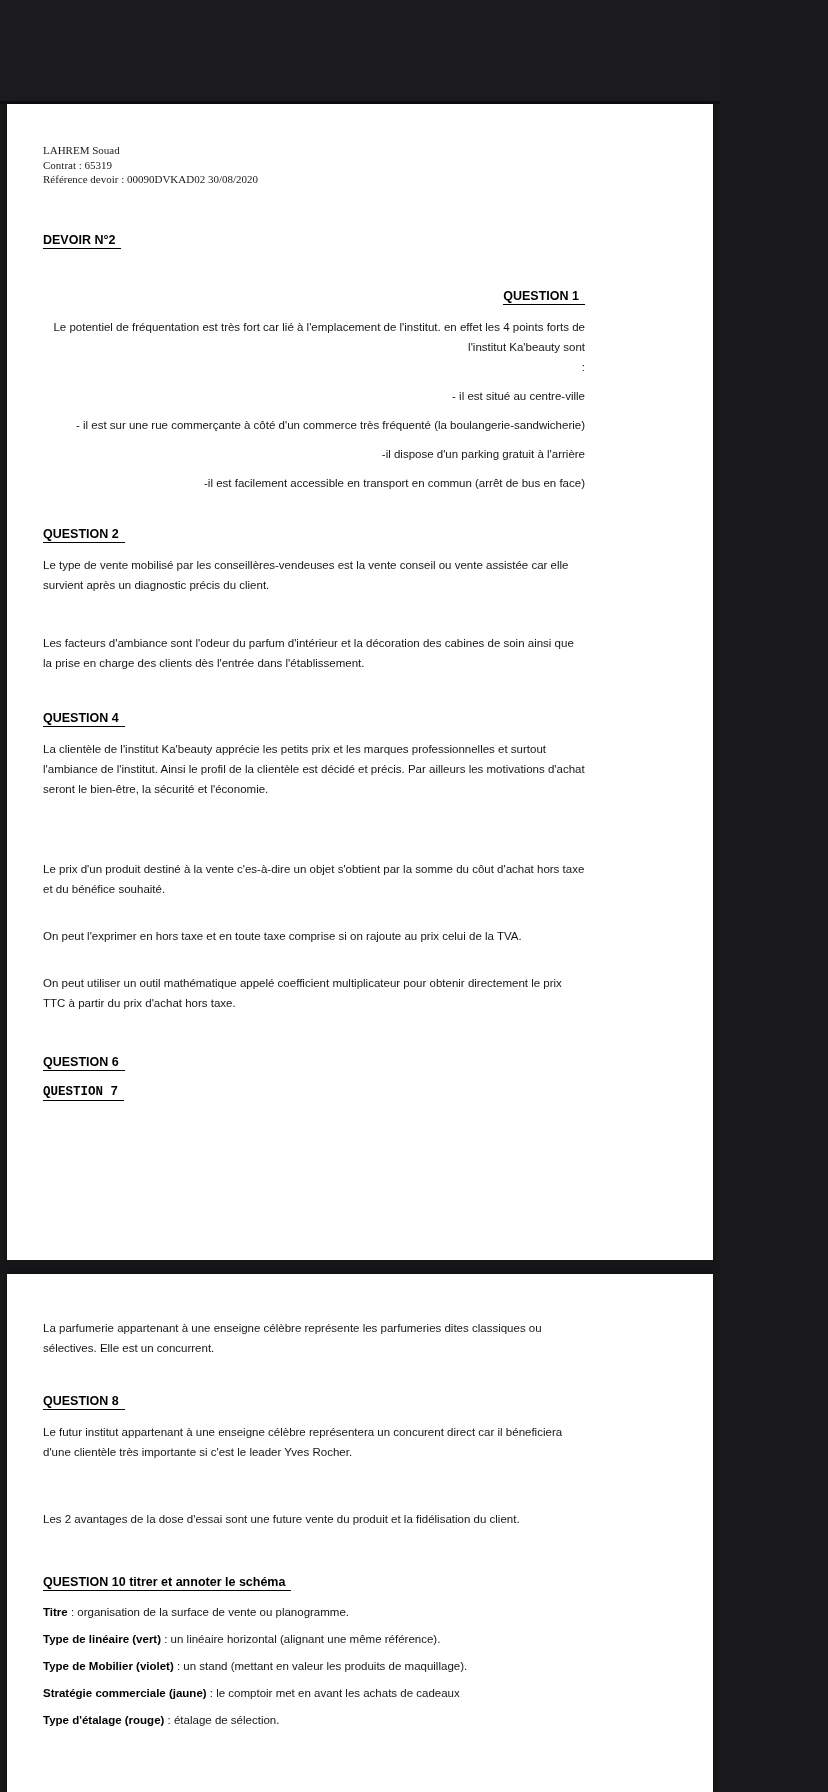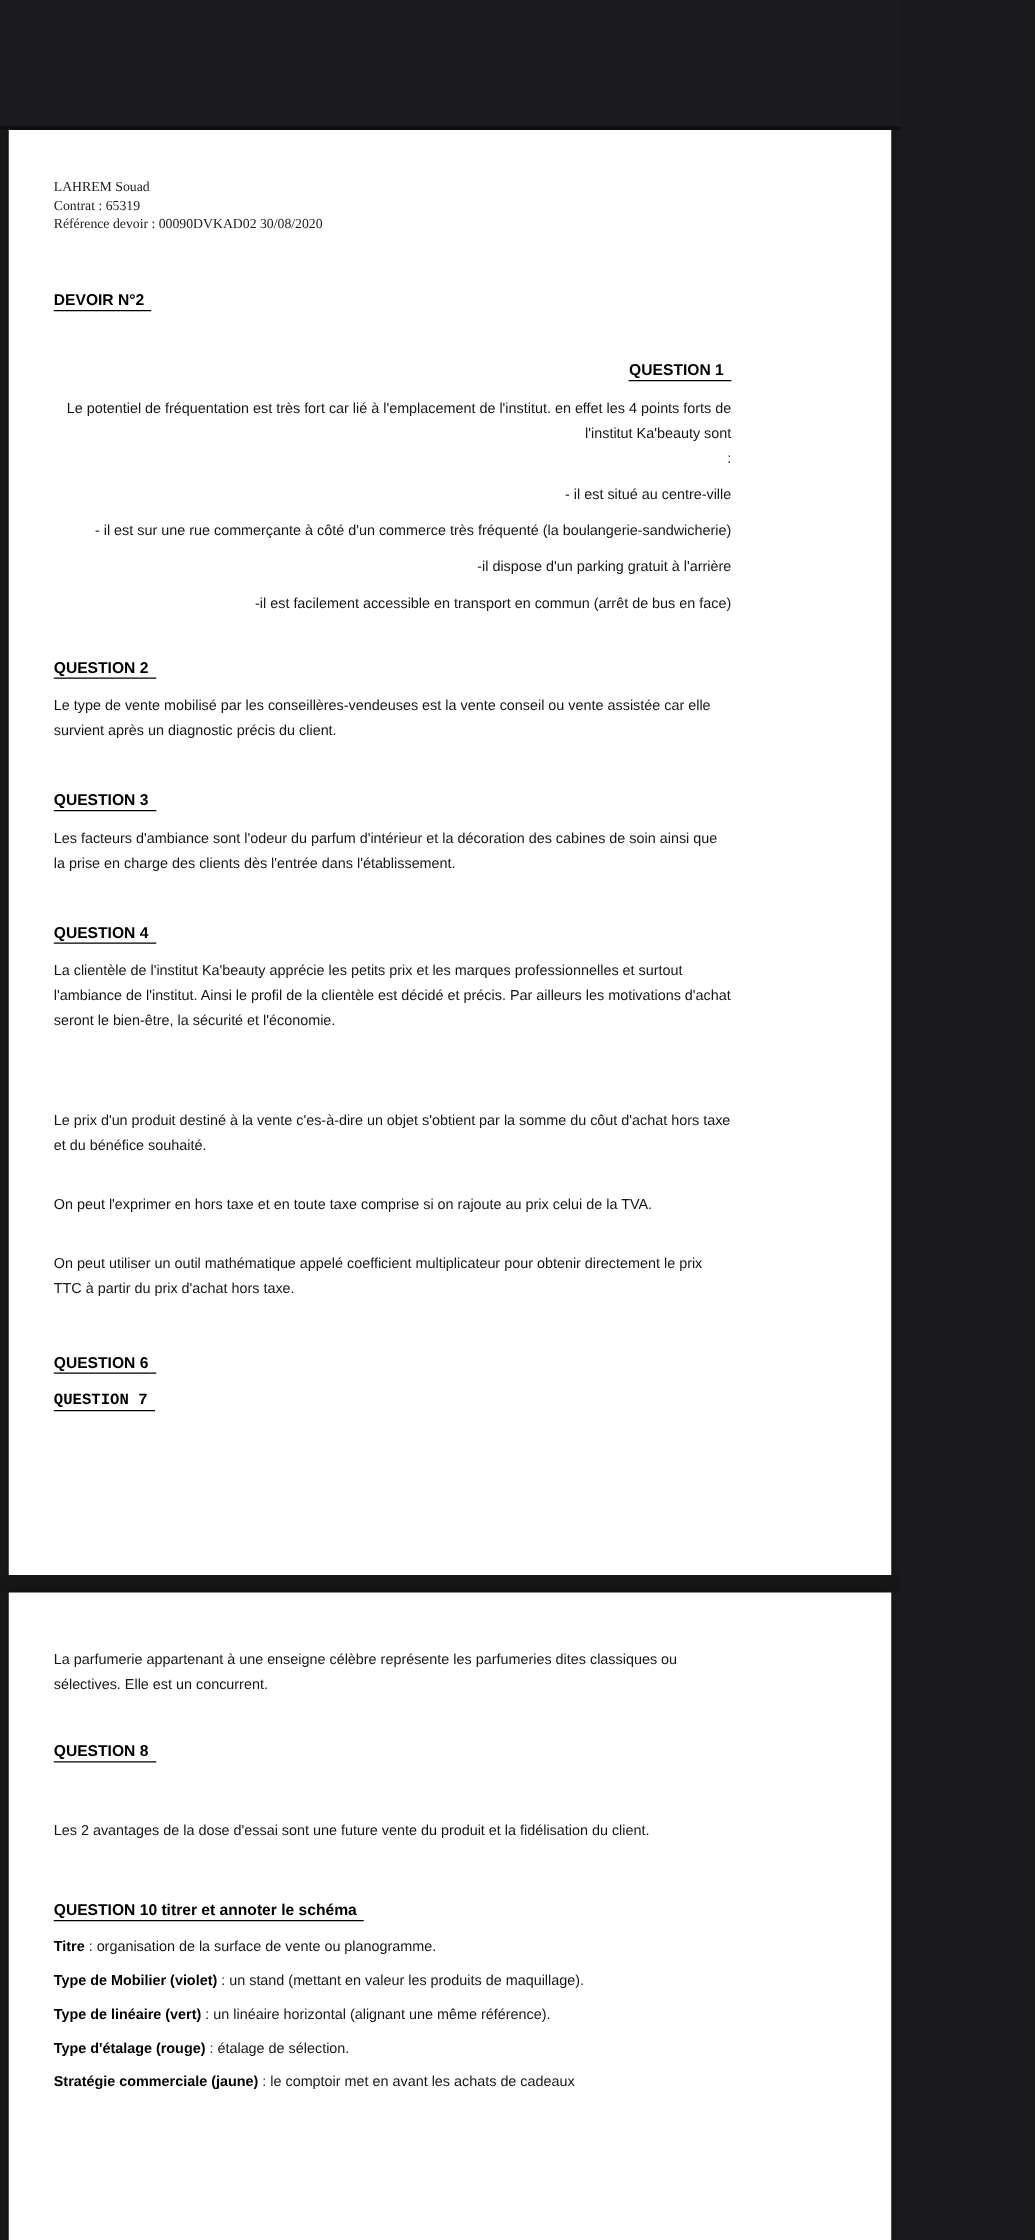--- a/index.html
+++ b/index.html
@@ -84,21 +84,20 @@
         <p class="para bullet">-il dispose d'un parking gratuit à l'arrière</p>
         <p class="para bullet">-il est facilement accessible en transport en commun (arrêt de bus en face)</p>
       </div>
 
       <div class="sec s2">
         <p class="q-heading"><span class="u">QUESTION 2</span></p>
         <p class="para">Le type de vente mobilisé par les conseillères-vendeuses est la vente conseil ou vente assistée car elle survient après un diagnostic précis du client.</p>
       </div>
 
       <div class="sec s3">
-        <p class="q-heading"><span class="u">QUESTION 3</span></p>
         <p class="para">Les facteurs d'ambiance sont l'odeur du parfum d'intérieur et la décoration des cabines de soin ainsi que la prise en charge des clients dès l'entrée dans l'établissement.</p>
       </div>
 
       <div class="sec s4">
         <p class="q-heading"><span class="u">QUESTION 4</span></p>
         <p class="para">La clientèle de l'institut Ka'beauty apprécie les petits prix et les marques professionnelles et surtout l'ambiance de l'institut. Ainsi le profil de la clientèle est décidé et précis. Par ailleurs les motivations d'achat seront le bien-être, la sécurité et l'économie.</p>
       </div>
 
       <div class="sec s5">
         <p class="para">Le prix d'un produit destiné à la vente c'es-à-dire un objet s'obtient par la somme du côut d'achat hors taxe et du bénéfice souhaité.</p>
@@ -119,37 +118,38 @@
 
   <div class="page-gap"></div>
 
   <div class="page page2">
     <div class="content">
 
       <p class="para intro">La parfumerie appartenant à une enseigne célèbre représente les parfumeries dites classiques ou sélectives.  Elle est un concurrent.</p>
 
       <div class="sec s8">
         <p class="q-heading"><span class="u">QUESTION 8</span></p>
+        <p class="para">Le futur institut appartenant à une enseigne célèbre représentera un concurent direct car il béneficiera d'une clientèle très importante si c'est le leader Yves Rocher.</p>
       </div>
 
       <div class="sec s9">
         <p class="para">Les 2 avantages de la dose d'essai sont une future vente du produit et la fidélisation du client.</p>
       </div>
 
       <div class="sec s10">
         <p class="q-heading"><span class="u">QUESTION 10 titrer et annoter le schéma</span></p>
 
         <p class="labeled"><span class="lbl">Titre</span><span> : organisation de la surface de vente ou planogramme.</span></p>
 
+        <p class="labeled"><span class="lbl">Type de linéaire (vert)</span><span> : un linéaire horizontal (alignant une même référence).</span></p>
+
         <p class="labeled"><span class="lbl">Type de Mobilier (violet)</span><span> : un stand (mettant en valeur les produits de maquillage).</span></p>
 
-        <p class="labeled"><span class="lbl">Type de linéaire (vert)</span><span> : un linéaire horizontal (alignant une même référence).</span></p>
+        <p class="labeled"><span class="lbl">Stratégie commerciale (jaune)</span><span> :  le comptoir met en avant les achats de cadeaux</span></p>
 
         <p class="labeled"><span class="lbl">Type d'étalage (rouge)</span><span> : étalage de sélection.</span></p>
-
-        <p class="labeled"><span class="lbl">Stratégie commerciale (jaune)</span><span> :  le comptoir met en avant les achats de cadeaux</span></p>
 
       </div>
 
     </div>
   </div>
 
 </div>
 
 </body></html>

